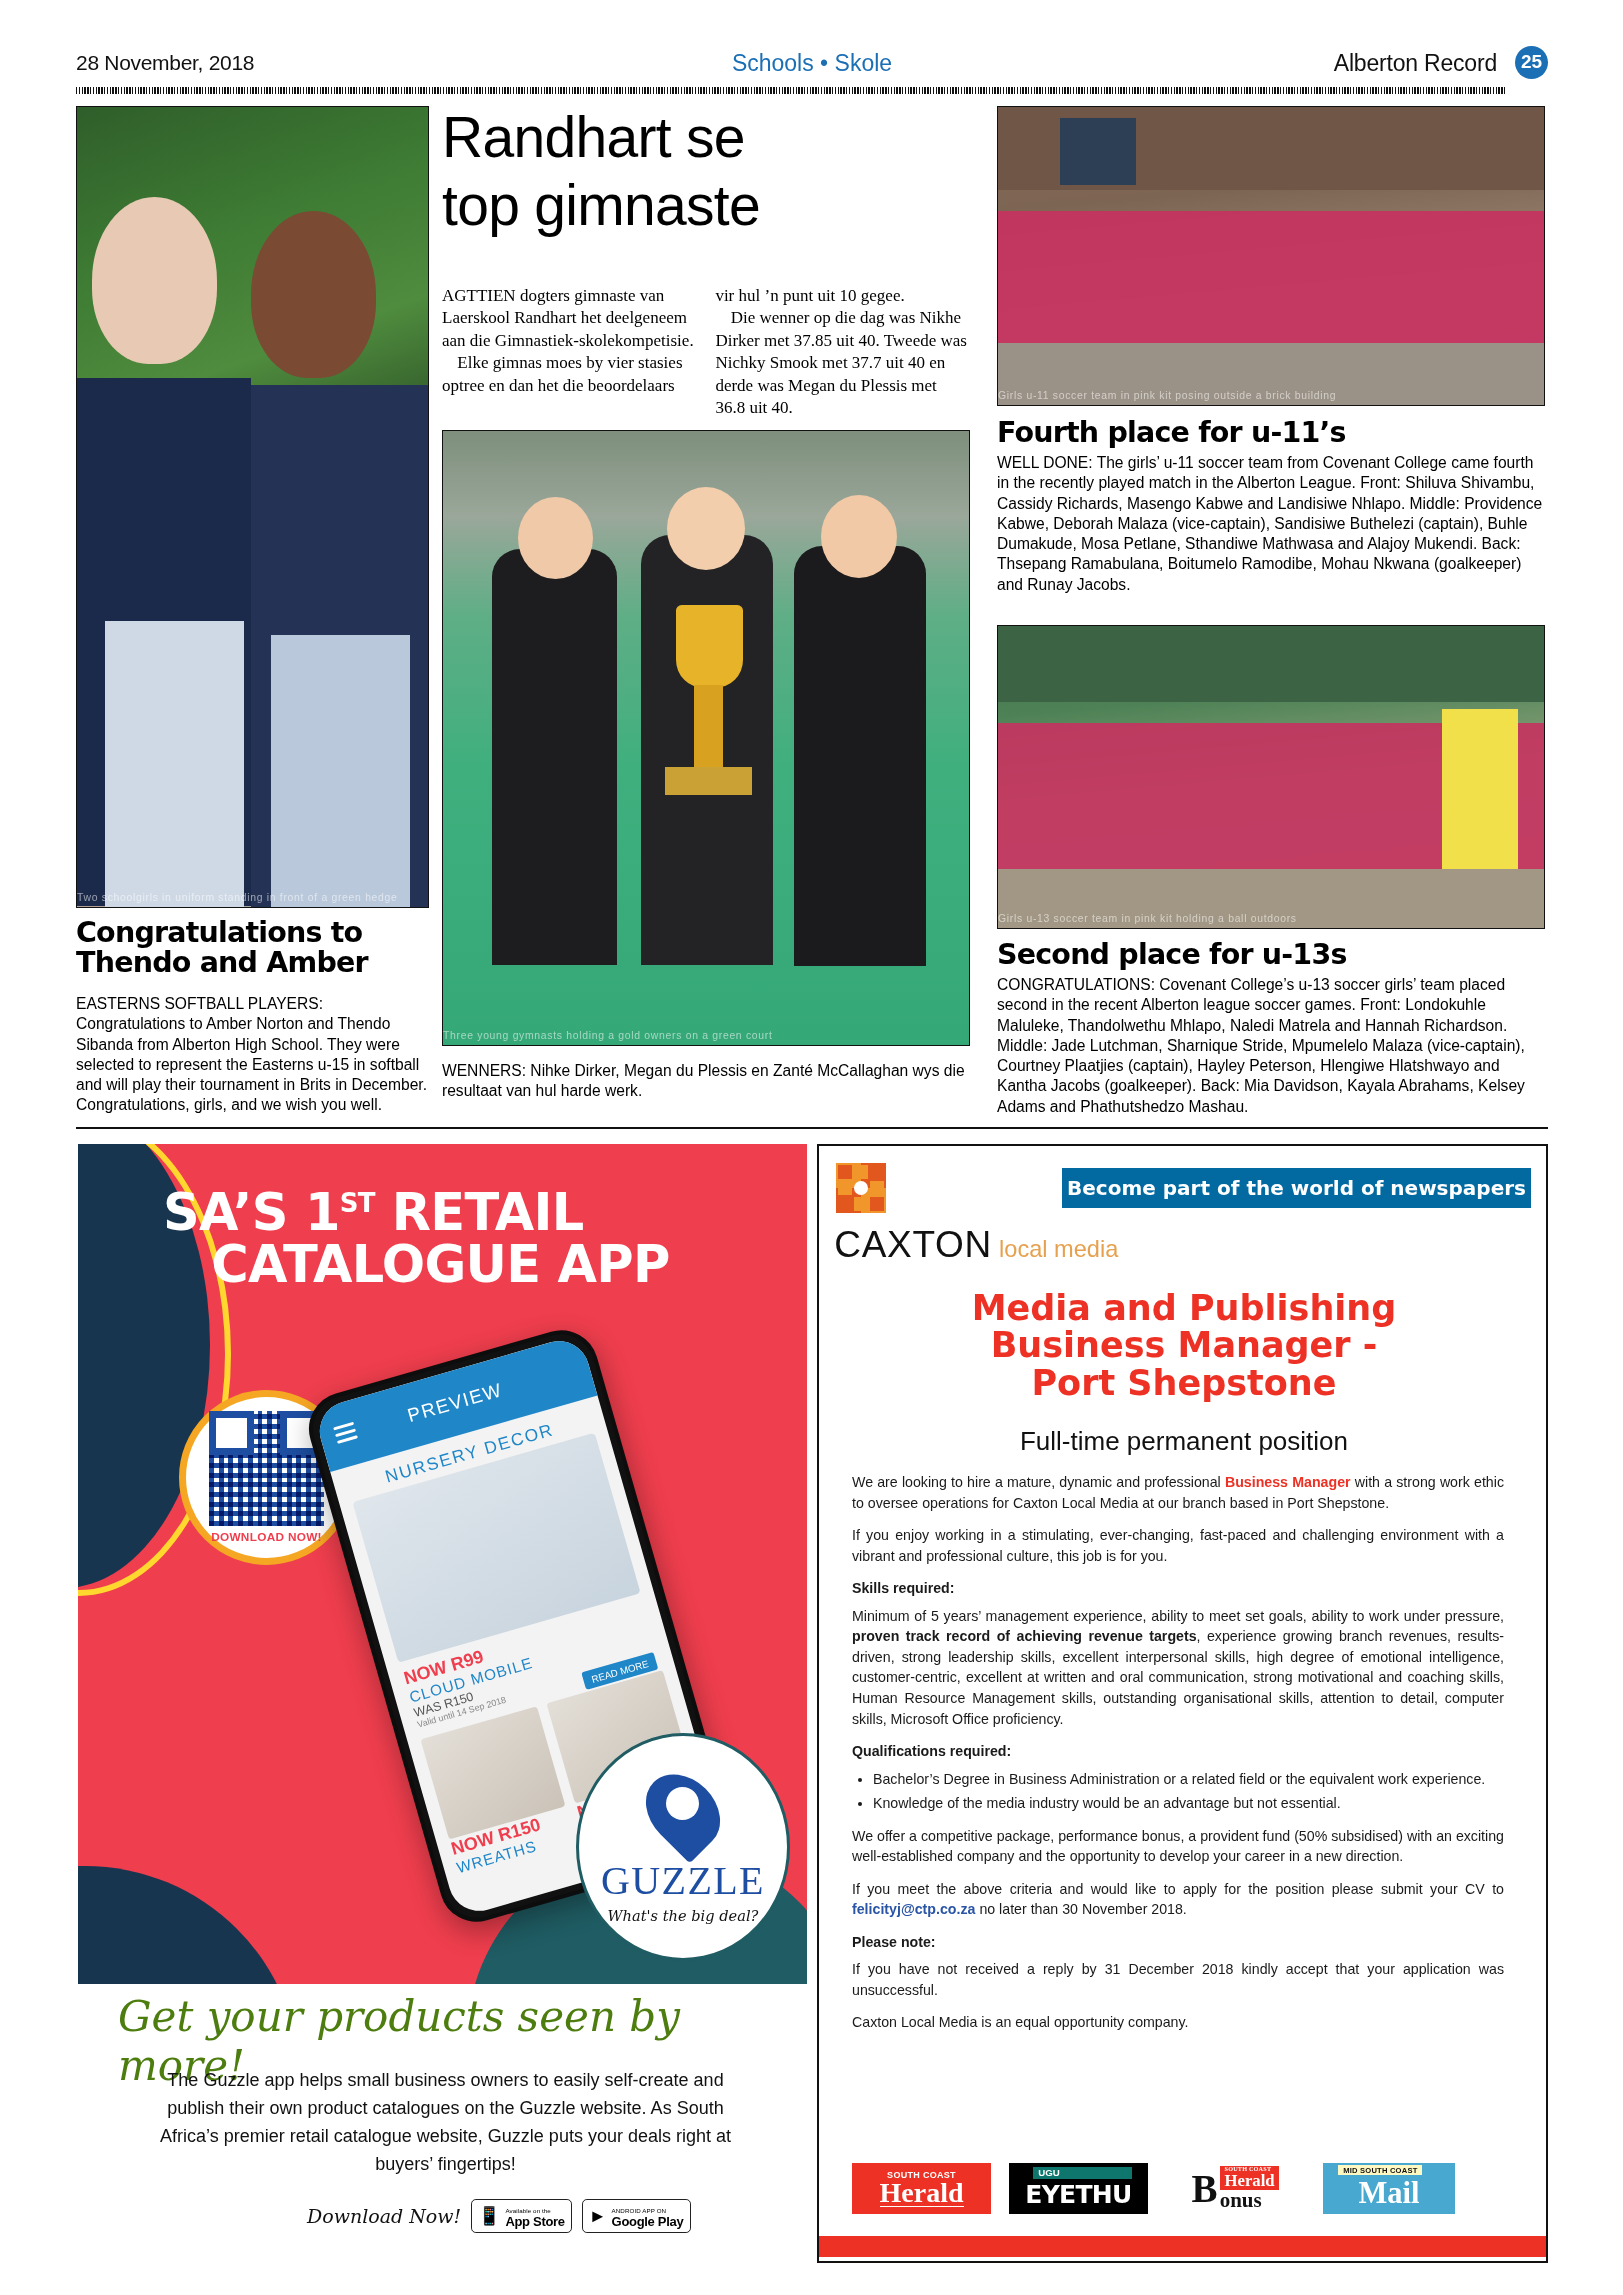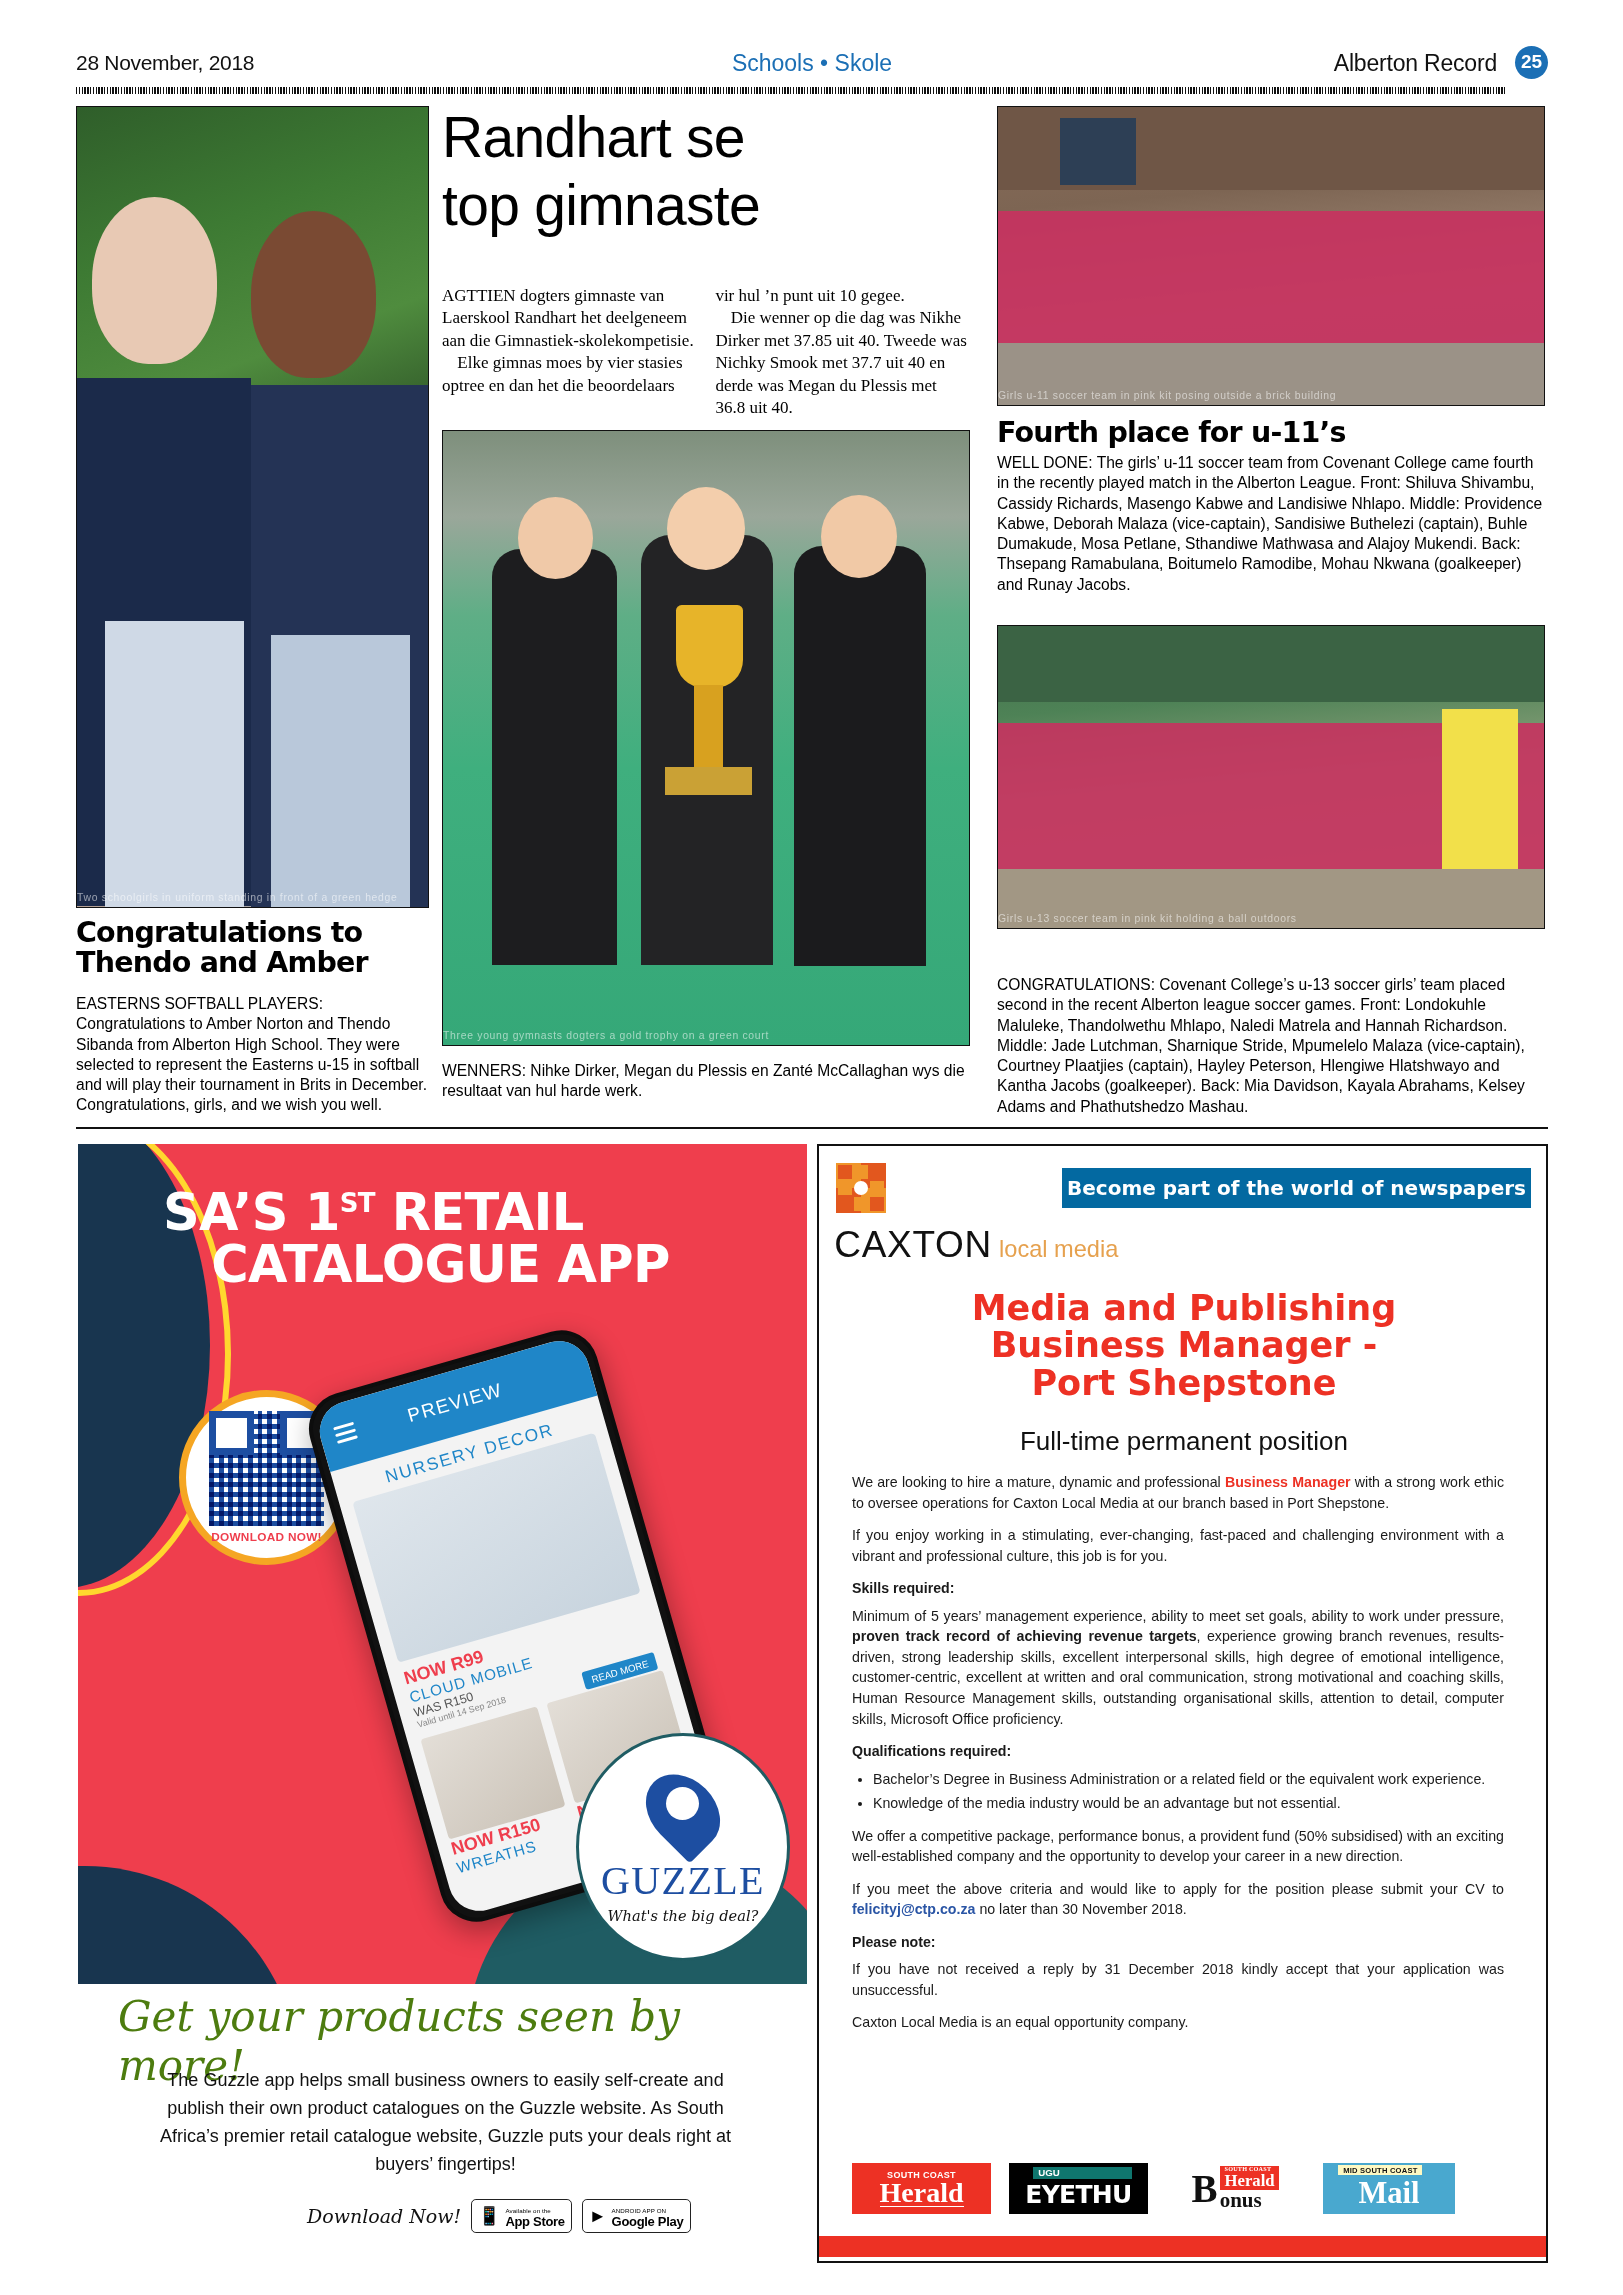--- a/index.html
+++ b/index.html
@@ -480,41 +480,42 @@
   <div class="photo" id="photo-gymnasts" style="background:linear-gradient(180deg,#7e8f7c 0%,#9aa79a 14%,#5fae86 30%,#3faf7e 55%,#35a878 100%);">
     <div style="position:absolute;left:49px;top:118px;width:125px;height:416px;background:#1d1d1f;border-radius:28px 28px 0 0;"></div>
     <div style="position:absolute;left:198px;top:104px;width:132px;height:430px;background:#232325;border-radius:29px 29px 0 0;"></div>
     <div style="position:absolute;left:351px;top:115px;width:132px;height:420px;background:#1b1b1d;border-radius:28px 28px 0 0;"></div>
     <div style="position:absolute;left:75px;top:66px;width:75px;height:82px;border-radius:50%;background:#f0c9a8;"></div>
     <div style="position:absolute;left:224px;top:56px;width:78px;height:83px;border-radius:50%;background:#f3ceac;"></div>
     <div style="position:absolute;left:378px;top:64px;width:76px;height:83px;border-radius:50%;background:#f1c9a6;"></div>
     <div style="position:absolute;left:233px;top:174px;width:67px;height:83px;background:#e7b429;border-radius:5.6px 5.6px 28px 28px;"></div>
     <div style="position:absolute;left:251px;top:254px;width:29px;height:83px;background:#d8a11f;"></div>
     <div style="position:absolute;left:222px;top:336px;width:87px;height:28px;background:#caa135;"></div>
-    <span class="ph-label">Three young gymnasts dogters a gold trophy on a green court</span>
+    <span class="ph-label">Three young gymnasts holding a gold owners on a green court</span>
   </div>
   <div class="cap" id="cap-gymnasts">WENNERS: Nihke Dirker, Megan du Plessis en Zanté McCallaghan wys die resultaat van hul harde werk.</div>
 
   <div class="photo" id="photo-u11" style="background:linear-gradient(175deg,#8a6d5a 0%,#7d6553 30%,#a08876 60%,#9b9b99 100%);">
     <div style="position:absolute;left:0;top:0;width:548px;height:83px;background:#6f5646;"></div>
     <div style="position:absolute;left:62px;top:11px;width:76px;height:67px;background:#2d3f55;"></div>
     <div style="position:absolute;left:0;top:104px;width:548px;height:174px;background:#c7325f;opacity:.92;"></div>
     <div style="position:absolute;left:0;top:236px;width:548px;height:64px;background:#9b9287;"></div>
     <span class="ph-label">Girls u-11 soccer team in pink kit posing outside a brick building</span>
   </div>
   <div class="sec-head" id="head-u11">Fourth place for u-11’s</div>
   <div class="cap" id="cap-u11">WELL DONE: The girls’ u-11 soccer team from Covenant College came fourth in the recently played match in the Alberton League. Front: Shiluva Shivambu, Cassidy Richards, Masengo Kabwe and Landisiwe Nhlapo. Middle: Providence Kabwe, Deborah Malaza (vice-captain), Sandisiwe Buthelezi (captain), Buhle Dumakude, Mosa Petlane, Sthandiwe Mathwasa and Alajoy Mukendi. Back: Thsepang Ramabulana, Boitumelo Ramodibe, Mohau Nkwana (goalkeeper) and Runay Jacobs.</div>
 
   <div class="photo" id="photo-u13" style="background:linear-gradient(175deg,#3f6d4a 0%,#4e8256 26%,#8fa27c 52%,#b0a38c 100%);">
     <div style="position:absolute;left:0;top:0;width:548px;height:76px;background:#3b6344;"></div>
     <div style="position:absolute;left:0;top:97px;width:548px;height:153px;background:#c7325f;opacity:.9;"></div>
     <div style="position:absolute;left:444px;top:83px;width:76px;height:174px;background:#f2e04a;"></div>
     <div style="position:absolute;left:0;top:243px;width:548px;height:61px;background:#a29784;"></div>
     <span class="ph-label">Girls u-13 soccer team in pink kit holding a ball outdoors</span>
   </div>
+  <div class="sec-head" id="head-u13">Second place for u-13s</div>
   <div class="cap" id="cap-u13">CONGRATULATIONS: Covenant College’s u-13 soccer girls’ team placed second in the recent Alberton league soccer games. Front: Londokuhle Maluleke, Thandolwethu Mhlapo, Naledi Matrela and Hannah Richardson. Middle: Jade Lutchman, Sharnique Stride, Mpumelelo Malaza (vice-captain), Courtney Plaatjies (captain), Hayley Peterson, Hlengiwe Hlatshwayo and Kantha Jacobs (goalkeeper). Back: Mia Davidson, Kayala Abrahams, Kelsey Adams and Phathutshedzo Mashau.</div>
 
   <div class="ads-rule"></div>
 
   <div class="guzzle-ad">
     <div class="guz-red"></div>
     <div class="guz-navy-blob"></div>
     <div class="guz-yellow-arc"></div>
     <div class="guz-teal-blob"></div>
     <div class="guz-navy-bottomleft"></div>

